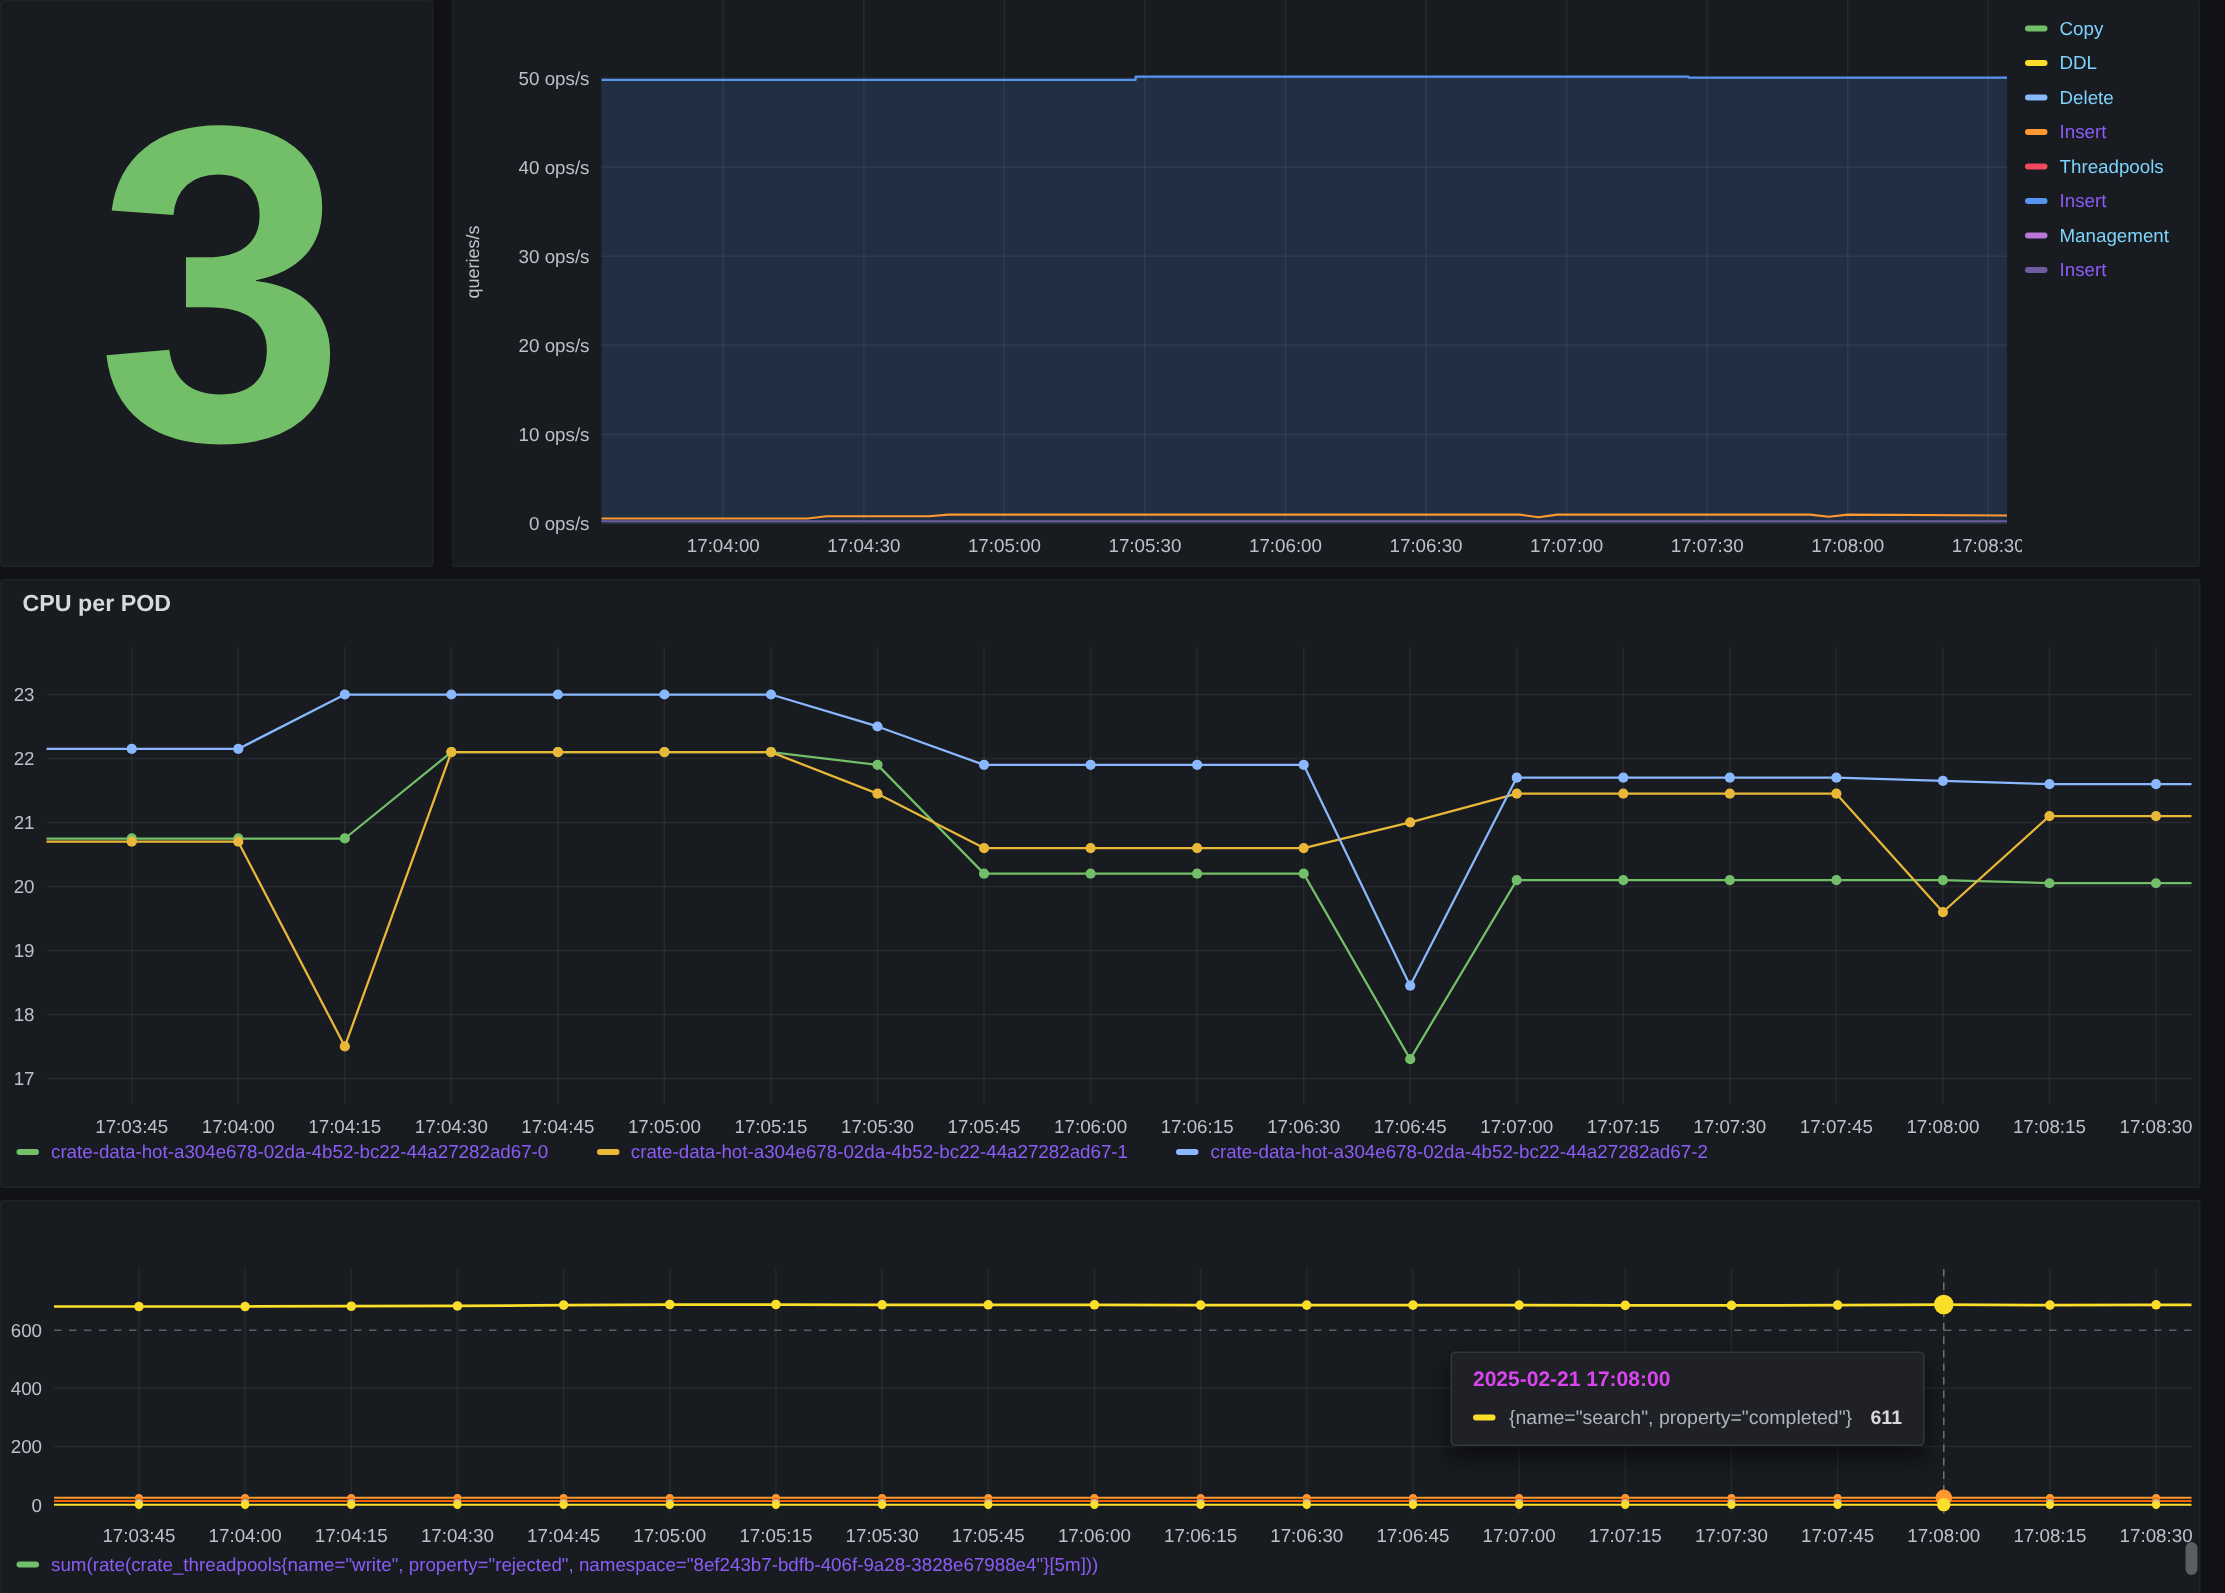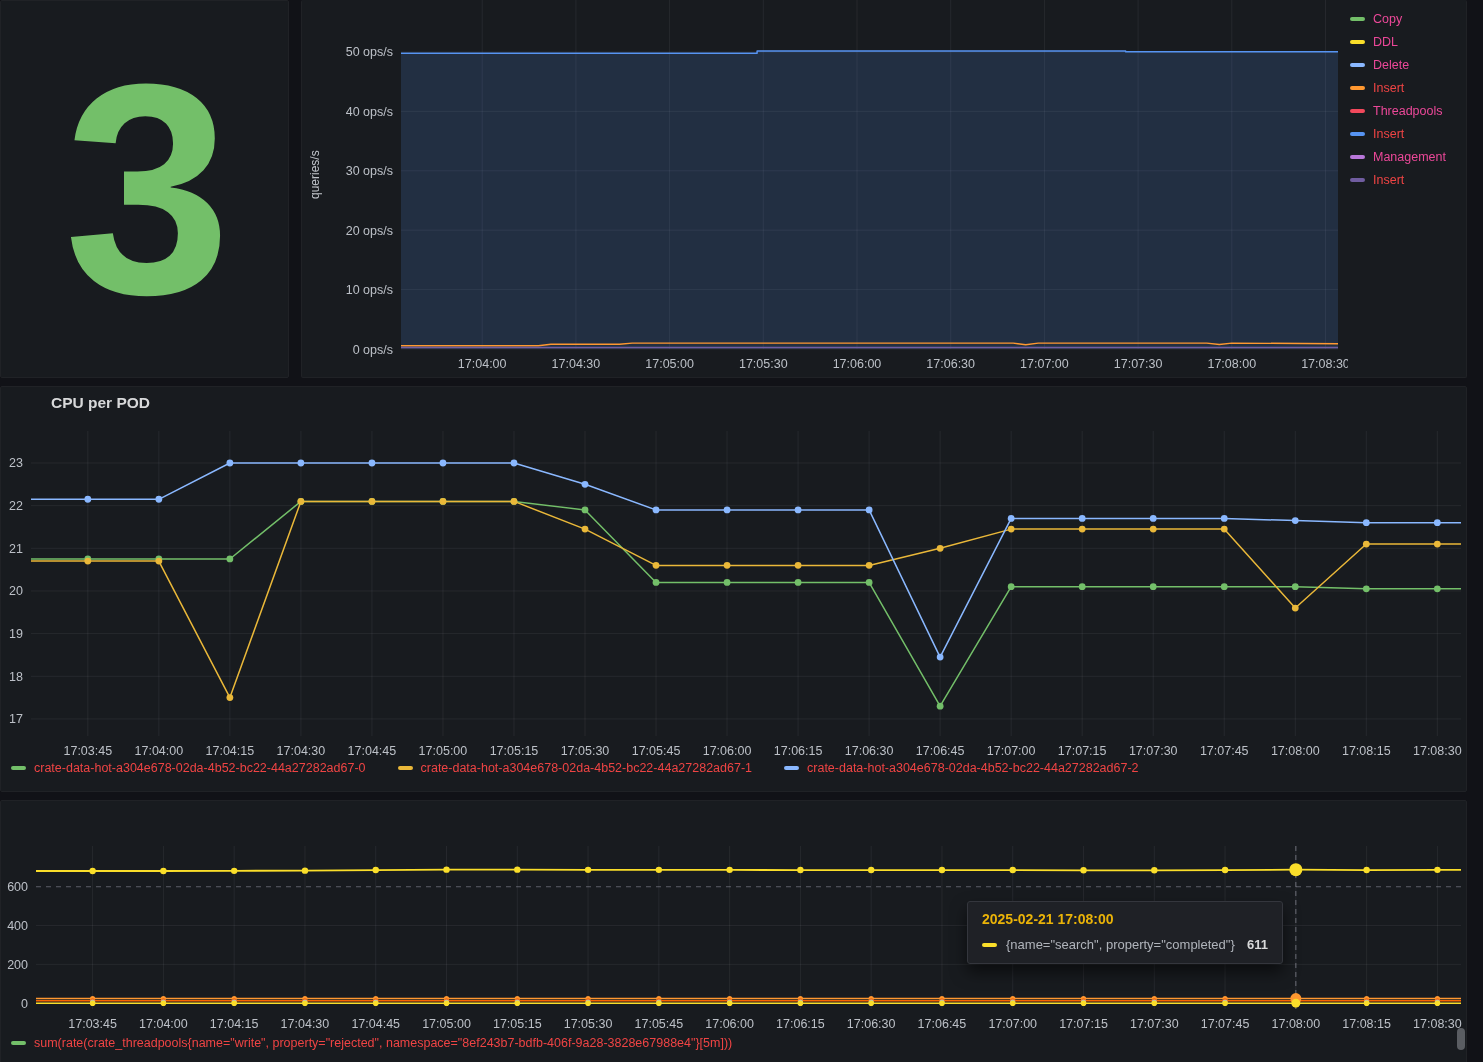--- a/index.html
+++ b/index.html
@@ -10,43 +10,43 @@
   }
   .panel{
     position:absolute;background:#181b1f;border:1px solid #202226;border-radius:2px;overflow:hidden;
   }
   .stat-panel{left:0;top:0;width:289px;height:378px;display:flex;align-items:center;justify-content:center;}
   .big-stat{font-size:300px;font-weight:700;line-height:1;letter-spacing:-6px;}
   .queries-panel{left:301px;top:0;width:1166px;height:378px;border-top:none;}
   .cpu-panel{left:0;top:386px;width:1467px;height:406px;}
   .tp-panel{left:0;top:800px;width:1467px;height:300px;}
   .panel-header{position:absolute;left:0;top:0;right:0;height:32px;display:flex;align-items:center;padding:0 14px;gap:14px;z-index:5;}
-  .panel-title{font-size:15.5px;font-weight:700;color:#d8d9da;cursor:pointer;margin-left:36px;}
+  .panel-title{font-size:15.5px;font-weight:700;color:#d8d9da;cursor:pointer;}
   .desc-icon{display:inline-flex;opacity:.85;}
   .kebab{position:absolute;right:0;top:5px;width:26px;height:32px;background:#24262c;border-radius:3px;
     display:flex;flex-direction:column;align-items:center;justify-content:center;gap:4px;cursor:pointer;z-index:6;}
   .kebab i{width:3px;height:3px;border-radius:50%;background:#c7cbd1;display:block;}
   svg.chart{position:absolute;left:0;top:0;display:block;}
   .y-axis-title{
     position:absolute;left:4px;top:0;height:349px;width:18px;display:flex;align-items:center;justify-content:center;
     font-size:12px;color:#c0c4ca;writing-mode:vertical-rl;transform:rotate(180deg);z-index:4;
   }
   .legend-vertical{position:absolute;left:1048px;top:12px;width:116px;display:flex;flex-direction:column;gap:9px;z-index:4;}
   .legend-item{display:flex;align-items:center;gap:8px;font-size:12.5px;cursor:pointer;white-space:nowrap;}
   .legend-item .swatch{width:15px;height:4px;border-radius:2px;flex:0 0 auto;}
-  .legend-item .lbl{color:#ef4444;}
-  .legend-item .lbl.dim{color:#ec4899;}
+  .legend-item .lbl{color:#8b5cf6;}
+  .legend-item .lbl.dim{color:#7dd3fc;}
   .legend-row{position:absolute;left:10px;display:flex;flex-wrap:wrap;column-gap:26px;row-gap:4px;z-index:4;gap:32px;}
   .cpu-legend{top:374px;}
   .tp-legend{top:235px;}
   .tooltip{
     position:absolute;left:966px;top:100px;width:316px;z-index:8;background:#1f2126;border:1px solid #34363d;
     border-radius:3px;box-shadow:0 8px 16px rgba(0,0,0,.55);padding:9px 14px 11px;
   }
-  .tooltip-header{font-size:14px;font-weight:700;color:#eab308;padding-bottom:10px;}
+  .tooltip-header{font-size:14px;font-weight:700;color:#d946ef;padding-bottom:10px;}
   .tooltip-row{display:flex;align-items:center;gap:9px;font-size:13px;}
   .tooltip-row .swatch{width:15px;height:4px;border-radius:2px;flex:0 0 auto;}
   .tooltip-label{color:#b0b4bb;flex:1 1 auto;}
   .tooltip-value{color:#d8d9da;font-weight:700;}
   .scrollbar-thumb{position:absolute;left:1457px;top:1028px;width:8px;height:22px;border-radius:4px;background:#5a5d62;z-index:9;cursor:pointer;}
 </style>
 </head>
 <body>
 
 <div class="dashboard">

